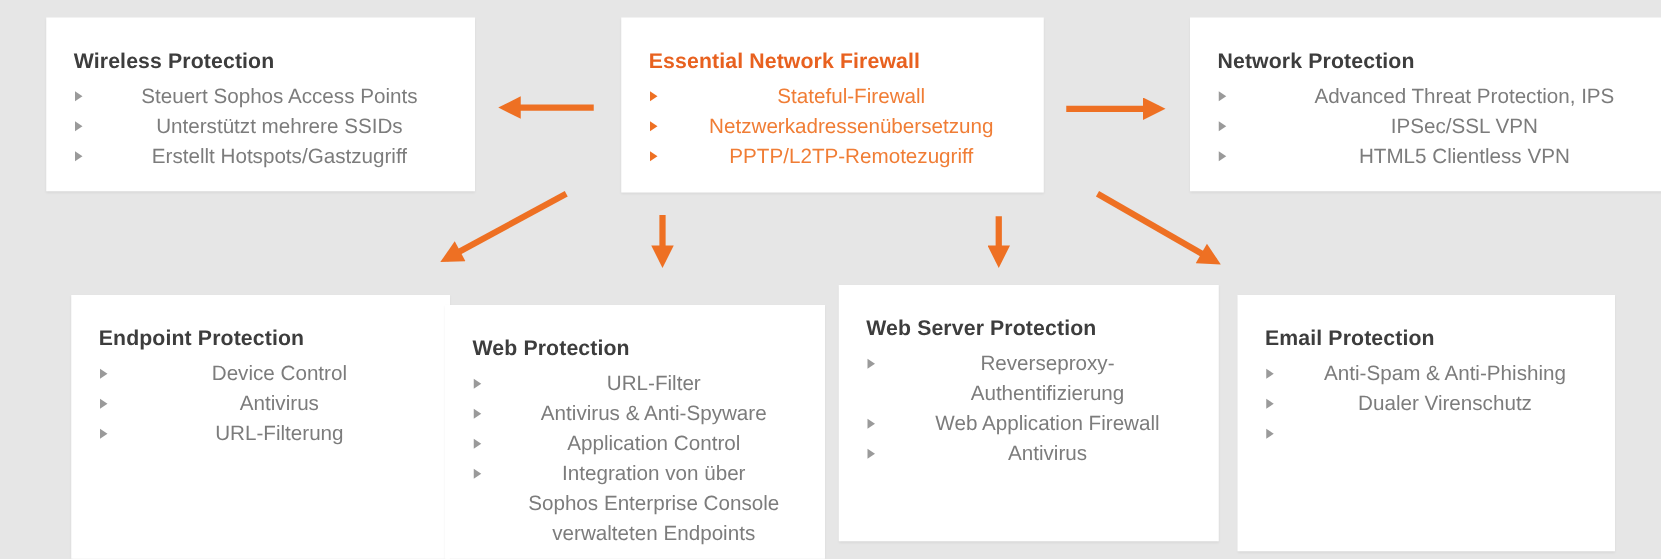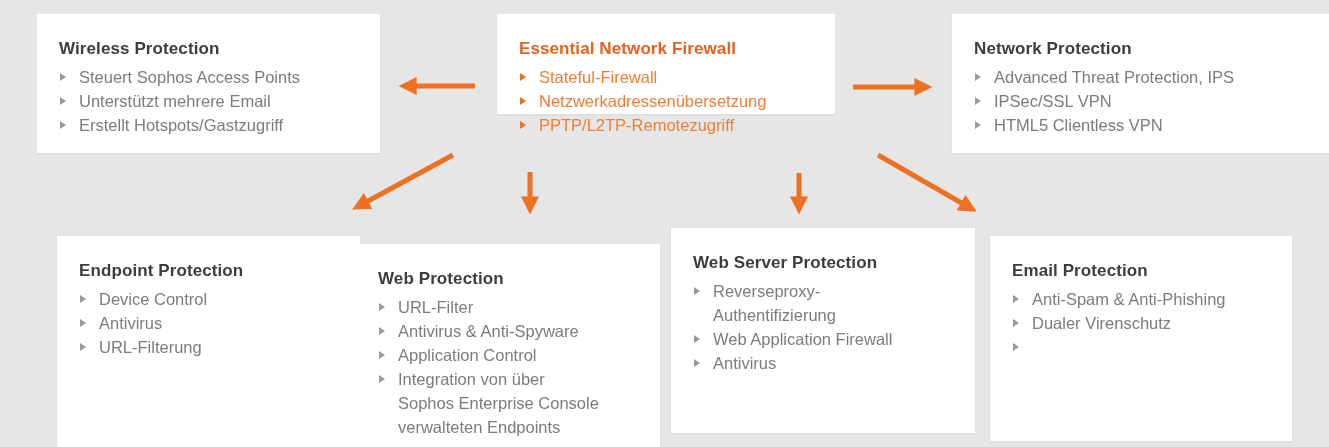--- a/index.html
+++ b/index.html
@@ -41,20 +41,21 @@
     margin: 5px 0 0 0;
     padding: 0;
   }
   ul.items li {
     position: relative;
     padding-left: 20px;
     font-size: 16.5px;
     line-height: 24px;
     color: #7c7c7c;
     white-space: pre-line;
+    text-align: center;
   }
   .card.accent ul.items li { color: #f07d35; }
   .bullet {
     position: absolute;
     left: 1px;
     top: 8px;
     width: 0; height: 0;
     border-left: 6px solid #9a9a9a;
     border-top: 4px solid transparent;
     border-bottom: 4px solid transparent;
@@ -89,26 +90,26 @@
     </g>
     <g>
       <line x1="878" y1="155" x2="972" y2="209" stroke="#ee7023" stroke-width="5" marker-end="url(#ah)"></line>
     </g>
   </svg>
 
   <section class="card" style="left:37px; top:14px; width:343px; height:139px;">
     <h2 class="card-title">Wireless Protection</h2>
     <ul class="items">
       <li><span class="bullet"></span><span>Steuert Sophos Access Points</span></li>
-      <li><span class="bullet"></span><span>Unterstützt mehrere Email</span></li>
+      <li><span class="bullet"></span><span>Unterstützt mehrere SSIDs</span></li>
       <li><span class="bullet"></span><span>Erstellt Hotspots/Gastzugriff</span></li>
     </ul>
   </section>
 
-  <section class="card accent" style="left:497px; top:14px; width:338px; height:100px;">
+  <section class="card accent" style="left:497px; top:14px; width:338px; height:140px;">
     <h2 class="card-title">Essential Network Firewall</h2>
     <ul class="items">
       <li><span class="bullet"></span><span>Stateful-Firewall</span></li>
       <li><span class="bullet"></span><span>Netzwerkadressenübersetzung</span></li>
       <li><span class="bullet"></span><span>PPTP/L2TP-Remotezugriff</span></li>
     </ul>
   </section>
 
   <section class="card" style="left:952px; top:14px; width:409px; height:139px;">
     <h2 class="card-title">Network Protection</h2>

